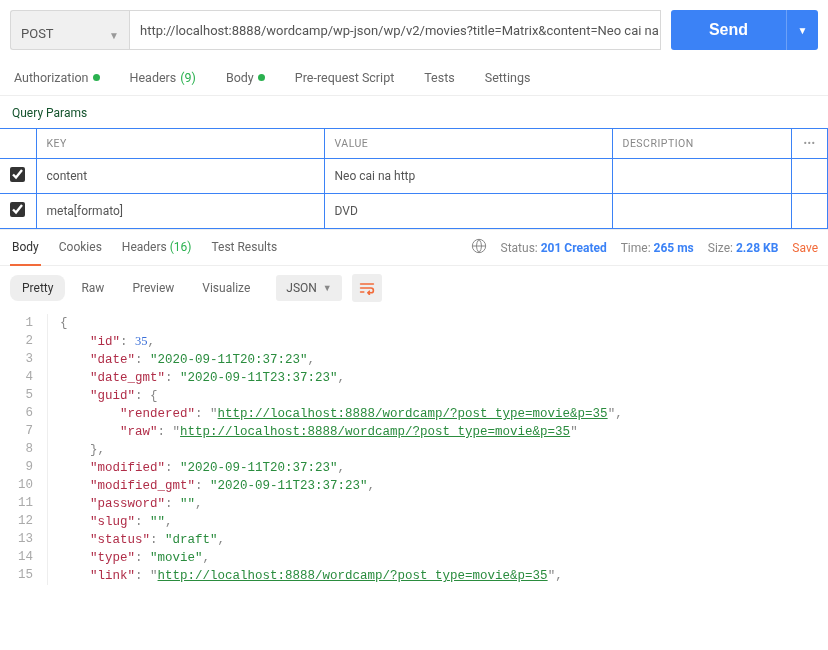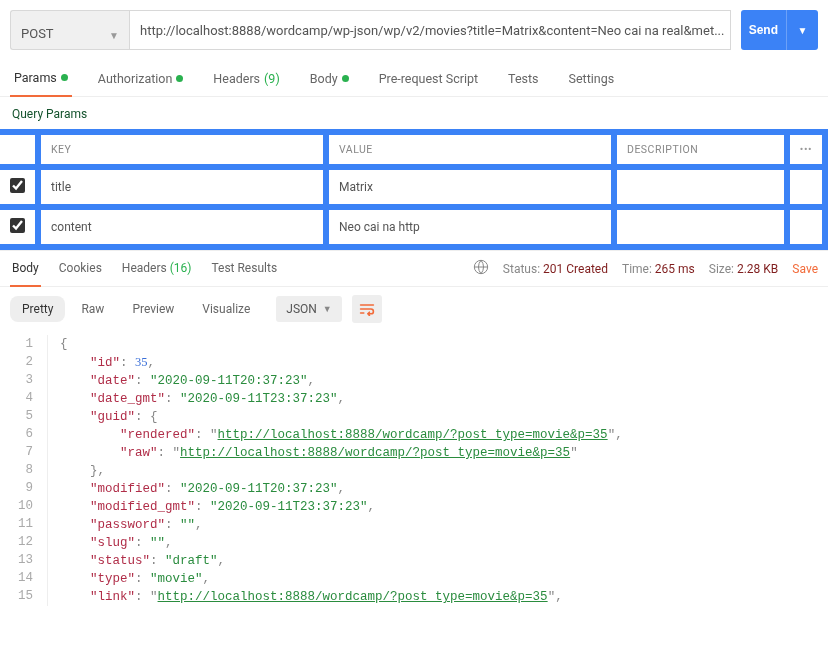--- a/index.html
+++ b/index.html
@@ -2,48 +2,48 @@
 <html><head>
 <meta charset="utf-8">
 <style>
 * { box-sizing: border-box; margin: 0; padding: 0; }
 body { font-family: -apple-system, BlinkMacSystemFont, "Segoe UI", Roboto, sans-serif; font-size: 12px; color: #333; background: #fff; width: 828px; }
 .top-bar { display: flex; padding: 10px 10px 10px 10px; gap: 0; align-items: stretch; }
 .method-select { display: flex; align-items: flex-end; justify-content: space-between; width: 119px; background: #f0f0f0; border: 1px solid #d8d8d8; border-right: none; padding: 8px 10px; height: 40px; border-radius: 3px 0 0 3px; color: #555; font-size: 13px; }
 .method-select .chev { color: #999; font-size: 10px; }
 .url-input { flex: 1; border: 1px solid #d8d8d8; height: 40px; padding: 0 10px; font-size: 13px; color: #555; outline: none; white-space: nowrap; overflow: hidden; text-overflow: ellipsis; display: flex; align-items: center; }
 .send-group { display: flex; margin-left: 10px; }
-.send-btn { background: #3b82f6; color: #fff; border: none; height: 40px; padding: 0 8px; font-size: 12px; font-weight: 600; border-radius: 3px 0 0 3px; cursor: pointer; }
+.send-btn { background: #3b82f6; color: #fff; border: none; height: 40px; padding: 0 38px; font-size: 16px; font-weight: 600; border-radius: 3px 0 0 3px; cursor: pointer; }
 .send-drop { background: #3b82f6; color: #fff; border: none; border-left: 1px solid rgba(255,255,255,0.25); height: 40px; width: 32px; border-radius: 0 3px 3px 0; cursor: pointer; font-size: 10px; }
 
 .tabs { display: flex; border-bottom: 1px solid #eee; padding: 0 10px; gap: 22px; align-items: center; }
 .tab { padding: 10px 4px; font-size: 12.5px; color: #666; cursor: pointer; position: relative; display: flex; align-items: center; gap: 4px; }
 .tab.active { color: #333; border-bottom: 2px solid #f26b3a; margin-bottom: -1px; }
 .dot { width: 7px; height: 7px; border-radius: 50%; background: #2ab14f; display: inline-block; }
 .tab .count { color: #2ab14f; }
 
 .section-title { padding: 10px 12px 8px; color: #14532d; font-size: 12px; }
 .params-table { width: 100%; border-collapse: collapse; }
-.params-table th, .params-table td { border: 6px solid #3b82f6; padding: 8px 10px; text-align: left; font-weight: normal; font-size: 12px; color: #555; }
+.params-table th, .params-table td { border: 1px solid #3b82f6; padding: 8px 10px; text-align: left; font-weight: normal; font-size: 12px; color: #555; }
 .params-table th { color: #888; font-size: 10.5px; letter-spacing: 0.5px; }
 .params-table .chk-col { width: 36px; text-align: center; border-left: none; }
 .params-table .chk-col input { width: 15px; height: 15px; accent-color: #333; }
 .params-table .menu-col { width: 36px; text-align: center; color: #999; }
 .key-col { width: 288px; }
 .val-col { width: 288px; }
 
 .resp-bar { display: flex; align-items: center; border-top: 1px solid #eee; border-bottom: 1px solid #eee; padding: 0 10px; font-size: 12px; }
 .resp-tabs { display: flex; gap: 16px; }
 .resp-tab { padding: 10px 2px; color: #666; cursor: pointer; }
 .resp-tab.active { color: #333; border-bottom: 2px solid #f26b3a; margin-bottom: -1px; }
 .resp-tab .count { color: #2ab14f; }
 .resp-spacer { flex: 1; }
 .globe-icon { color: #888; margin-right: 14px; }
 .resp-meta { color: #888; margin-right: 14px; }
-.resp-meta .val { color: #7f1d1d; }
+.resp-meta .val { color: #3b82f6; font-weight: bold; }
 .save-link { color: #f26b3a; cursor: pointer; }
 
 .view-bar { display: flex; align-items: center; padding: 8px 10px; gap: 4px; }
 .view-pill { padding: 6px 12px; font-size: 12px; color: #666; cursor: pointer; border-radius: 3px; }
 .view-pill.active { background: #eee; color: #333; border-radius: 8px; }
 .json-select { display: flex; align-items: center; gap: 6px; padding: 6px 10px; background: #eee; border-radius: 3px; margin-left: 10px; color: #555; font-size: 12px; }
 .wrap-btn { background: #eee; border-radius: 3px; width: 30px; height: 28px; display: flex; align-items: center; justify-content: center; margin-left: 6px; }
 .wrap-btn svg { stroke: #f26b3a; }
 
 .code-area { display: flex; font-family: "SFMono-Regular", Consolas, "Liberation Mono", Menlo, monospace; font-size: 12.5px; line-height: 18px; padding: 4px 0; }
@@ -66,21 +66,20 @@
   <div class="url-input">
     <span>http://localhost:8888/wordcamp/wp-json/wp/v2/movies?title=Matrix&amp;content=Neo cai na real&amp;met...</span>
   </div>
   <div class="send-group">
     <button class="send-btn">Send</button>
     <button class="send-drop">▼</button>
   </div>
 </div>
 
 <div class="tabs" id="req-tabs">
-    <div class="tab active">Params <span class="dot"></span></div>
     <div class="tab">Authorization <span class="dot"></span></div>
     <div class="tab">Headers <span class="count">(9)</span></div>
     <div class="tab">Body <span class="dot"></span></div>
     <div class="tab">Pre-request Script</div>
     <div class="tab">Tests</div>
     <div class="tab">Settings</div>
   </div>
 
 <div class="section-title">Query Params</div>
 
@@ -90,29 +89,29 @@
       <th class="chk-col"></th>
       <th class="key-col">KEY</th>
       <th class="val-col">VALUE</th>
       <th>DESCRIPTION</th>
       <th class="menu-col">•••</th>
     </tr>
   </thead>
   <tbody id="params-body">
       <tr>
         <td class="chk-col"><input type="checkbox" checked="" style=""></td>
-        <td>title</td>
-        <td>Matrix</td>
+        <td>content</td>
+        <td>Neo cai na http</td>
         <td></td>
         <td class="menu-col"></td>
       </tr>
       <tr>
         <td class="chk-col"><input type="checkbox" checked="" style=""></td>
-        <td>content</td>
-        <td>Neo cai na http</td>
+        <td>meta[formato]</td>
+        <td>DVD</td>
         <td></td>
         <td class="menu-col"></td>
       </tr>
     </tbody>
 </table>
 
 <div class="resp-bar">
   <div class="resp-tabs" id="resp-tabs">
       <div class="resp-tab active">Body</div>
       <div class="resp-tab">Cookies</div>

